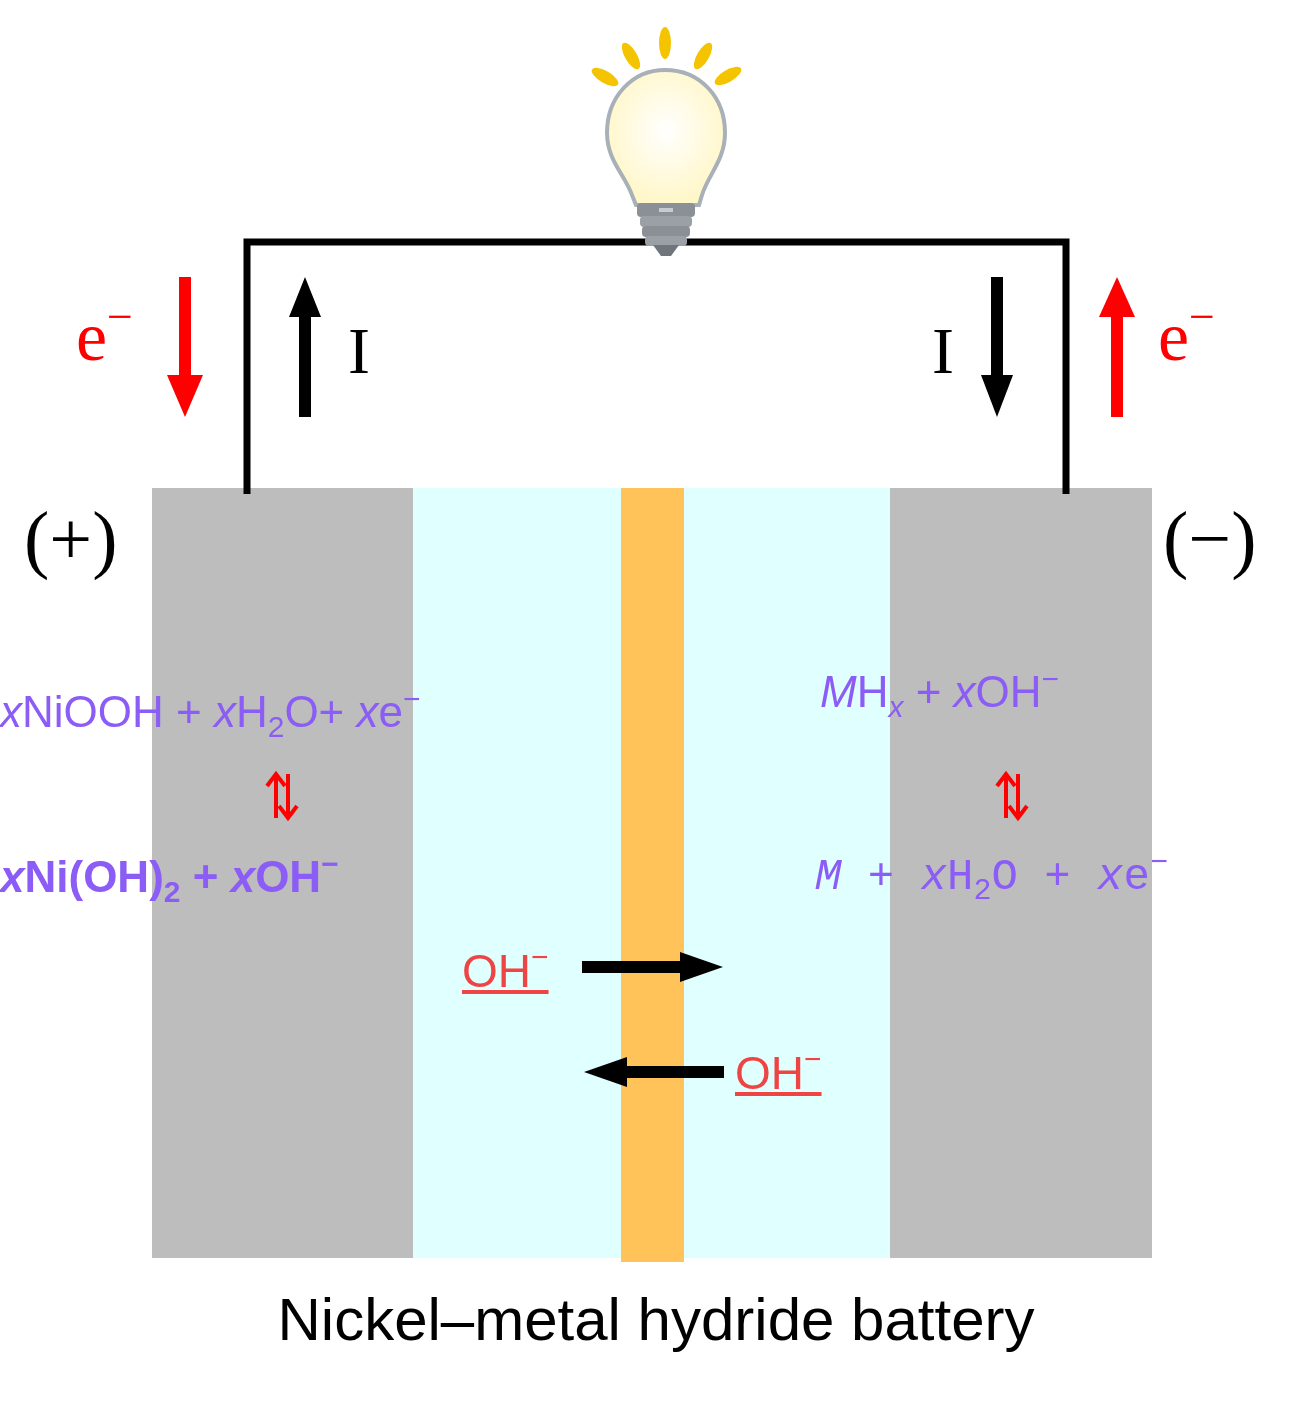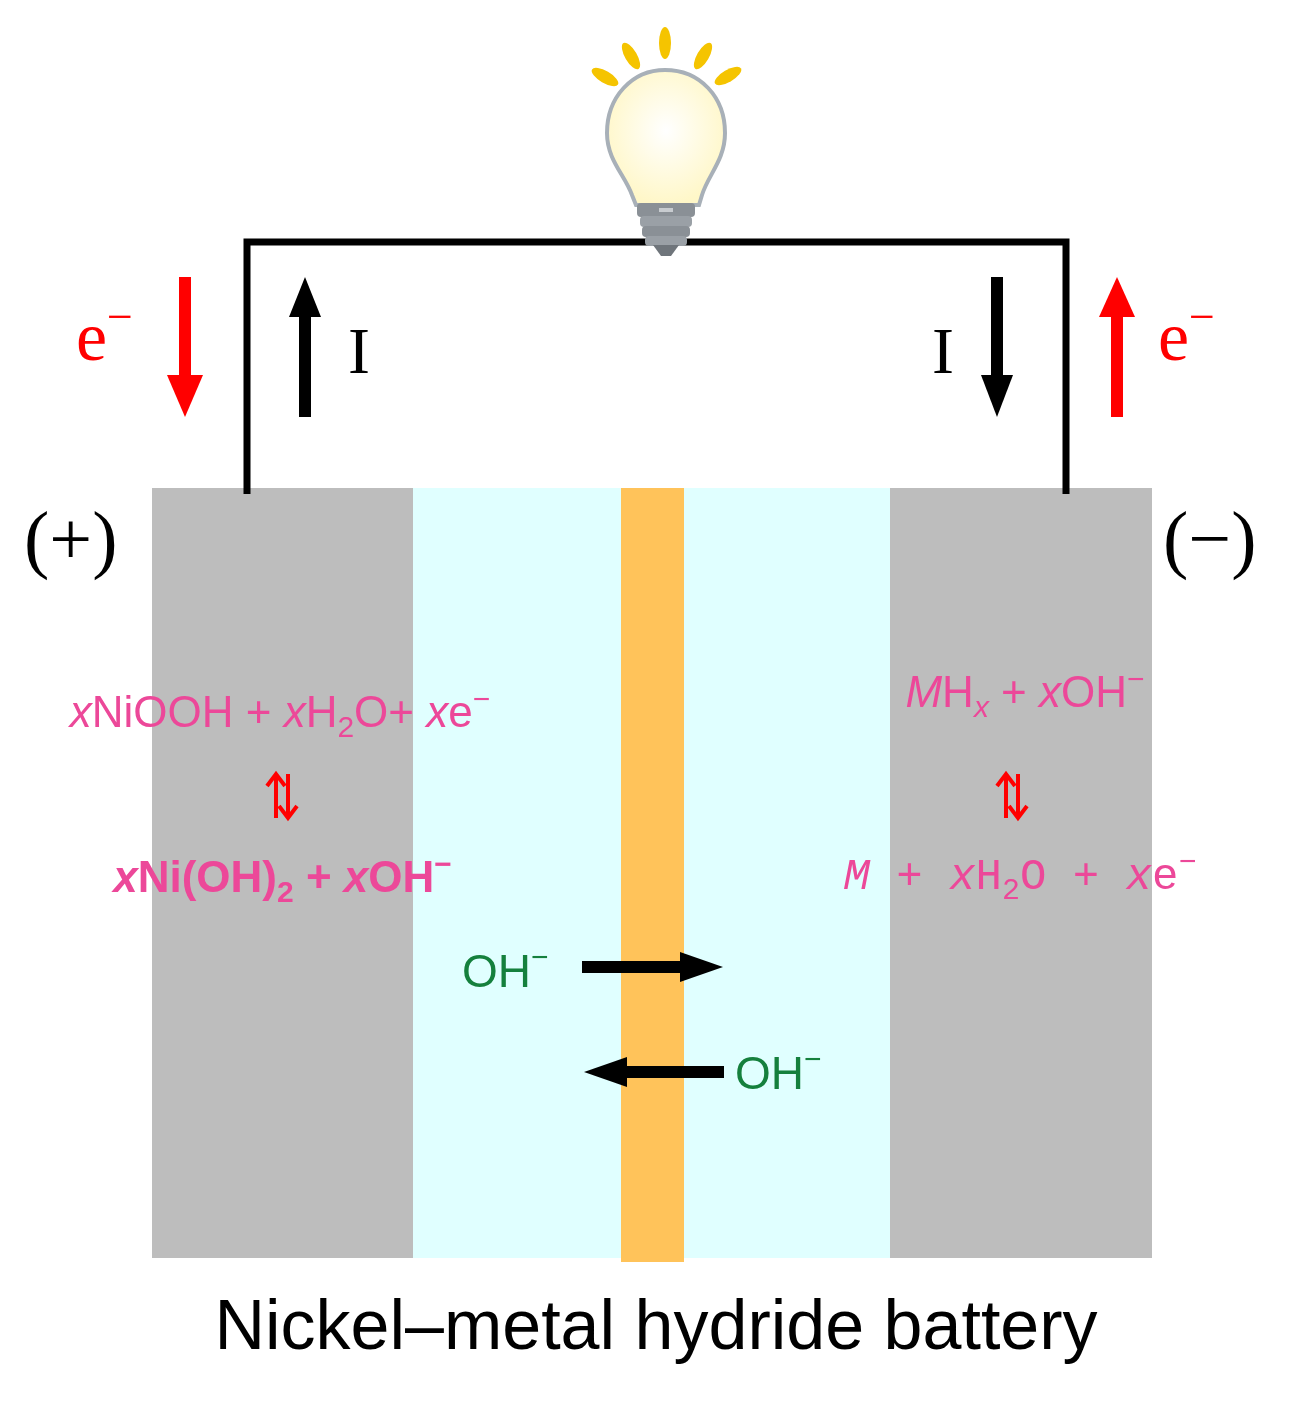--- a/index.html
+++ b/index.html
@@ -4,31 +4,31 @@
 <style>
   html, body { margin:0; padding:0; background:#ffffff; }
   body { width:1300px; height:1424px; position:relative; overflow:hidden; }
   .abs { position:absolute; }
   .serif { font-family:"Liberation Serif","DejaVu Serif",serif; }
   .sans { font-family:"Liberation Sans","DejaVu Sans",sans-serif; }
   .red { color:#ff0000; }
   .electrode { background:#bdbdbd; }
   .electrolyte { background:#e0ffff; }
   .separator { background:#ffc35a; }
-  .eq { font-size:44px; color:#ec4899; white-space:nowrap; text-align:center; line-height:1; }
+  .eq { font-size:44px; color:#8b5cf6; white-space:nowrap; line-height:1; }
   .eq i { font-style:italic; }
   .eq sub { font-size:30px; vertical-align:-10px; line-height:0; }
   .eq sup { font-size:30px; vertical-align:18px; line-height:0; }
-  .ion { font-size:46px; color:#15803d; white-space:nowrap; line-height:1; }
+  .ion { font-size:46px; color:#ef4444; white-space:nowrap; line-height:1;text-decoration:underline; }
   .ion sup { font-size:30px; vertical-align:20px; line-height:0; }
   .label-e { font-size:70px; line-height:1; }
   .label-e sup { font-size:46px; vertical-align:28px; line-height:0; }
   .label-I { font-size:66px; line-height:1; color:#000; }
   .polarity { font-size:76px; line-height:1; color:#000; }
-  .title { font-size:70px; color:#000; white-space:nowrap; line-height:1; }
+  .title { font-size:60px; color:#000; white-space:nowrap; line-height:1; }
 </style>
 </head>
 <body>
 
 <div class="abs electrolyte" style="left:413px; top:488px; width:477px; height:770px;"></div>
 <div class="abs separator" style="left:621px; top:488px; width:63px; height:774px;"></div>
 <div class="abs electrode" style="left:152px; top:488px; width:261px; height:770px;"></div>
 <div class="abs electrode" style="left:890px; top:488px; width:262px; height:770px;"></div>
 
 <svg class="abs" style="left:0; top:0;" width="1300" height="500">

